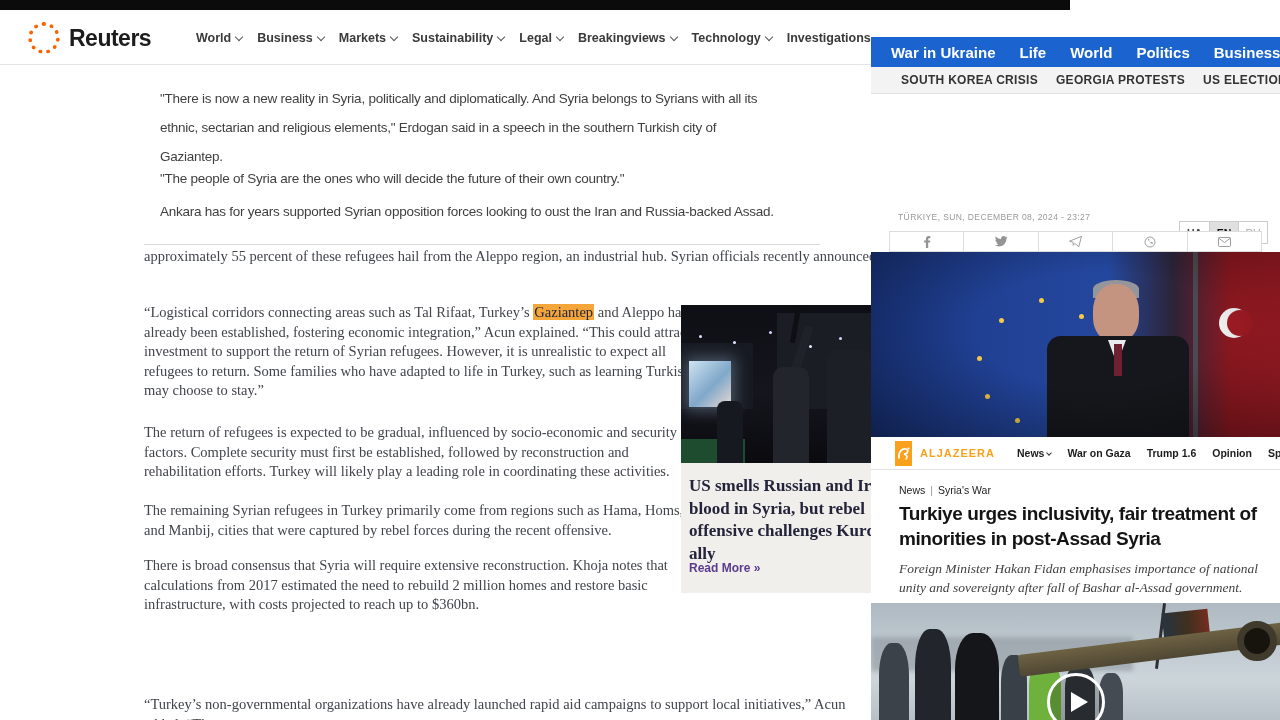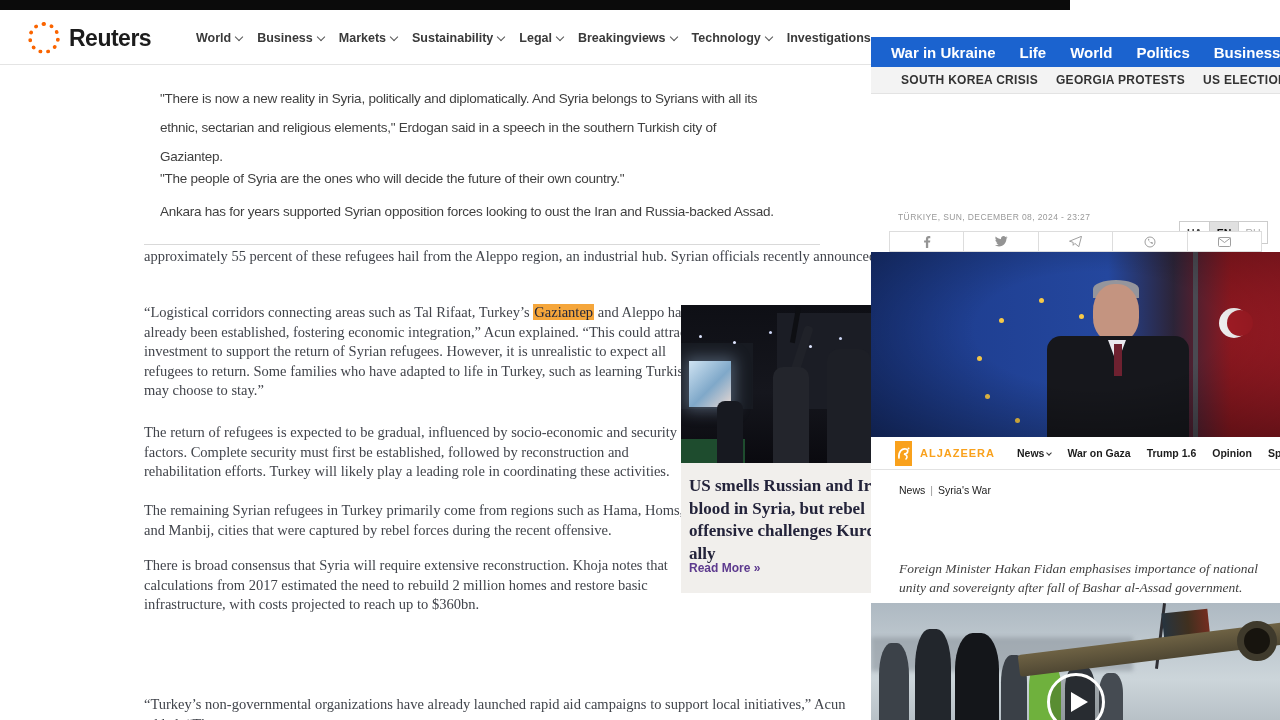--- a/index.html
+++ b/index.html
@@ -269,20 +269,22 @@
         <span class="aj-nav-item">Opinion</span>
         <span class="aj-nav-item">Sport</span>
 
       </nav>
     </div>
 
     <div class="aj-crumb">
       <span>News</span><span class="sep">|</span><span>Syria's War</span>
     </div>
 
+    <h2 class="aj-h1">Turkiye urges inclusivity, fair treatment of
+minorities in post-Assad Syria</h2>
     <p class="aj-sub">Foreign Minister Hakan Fidan emphasises importance of national
 unity and sovereignty after fall of Bashar al-Assad government.</p>
 
     <figure class="vid">
       <span class="v-band"></span>
       <span class="v-f v-f1"></span>
       <span class="v-f v-f2"></span>
       <span class="v-f v-f3"></span>
       <span class="v-f v-f4"></span>
       <span class="v-f v-f5"></span>

